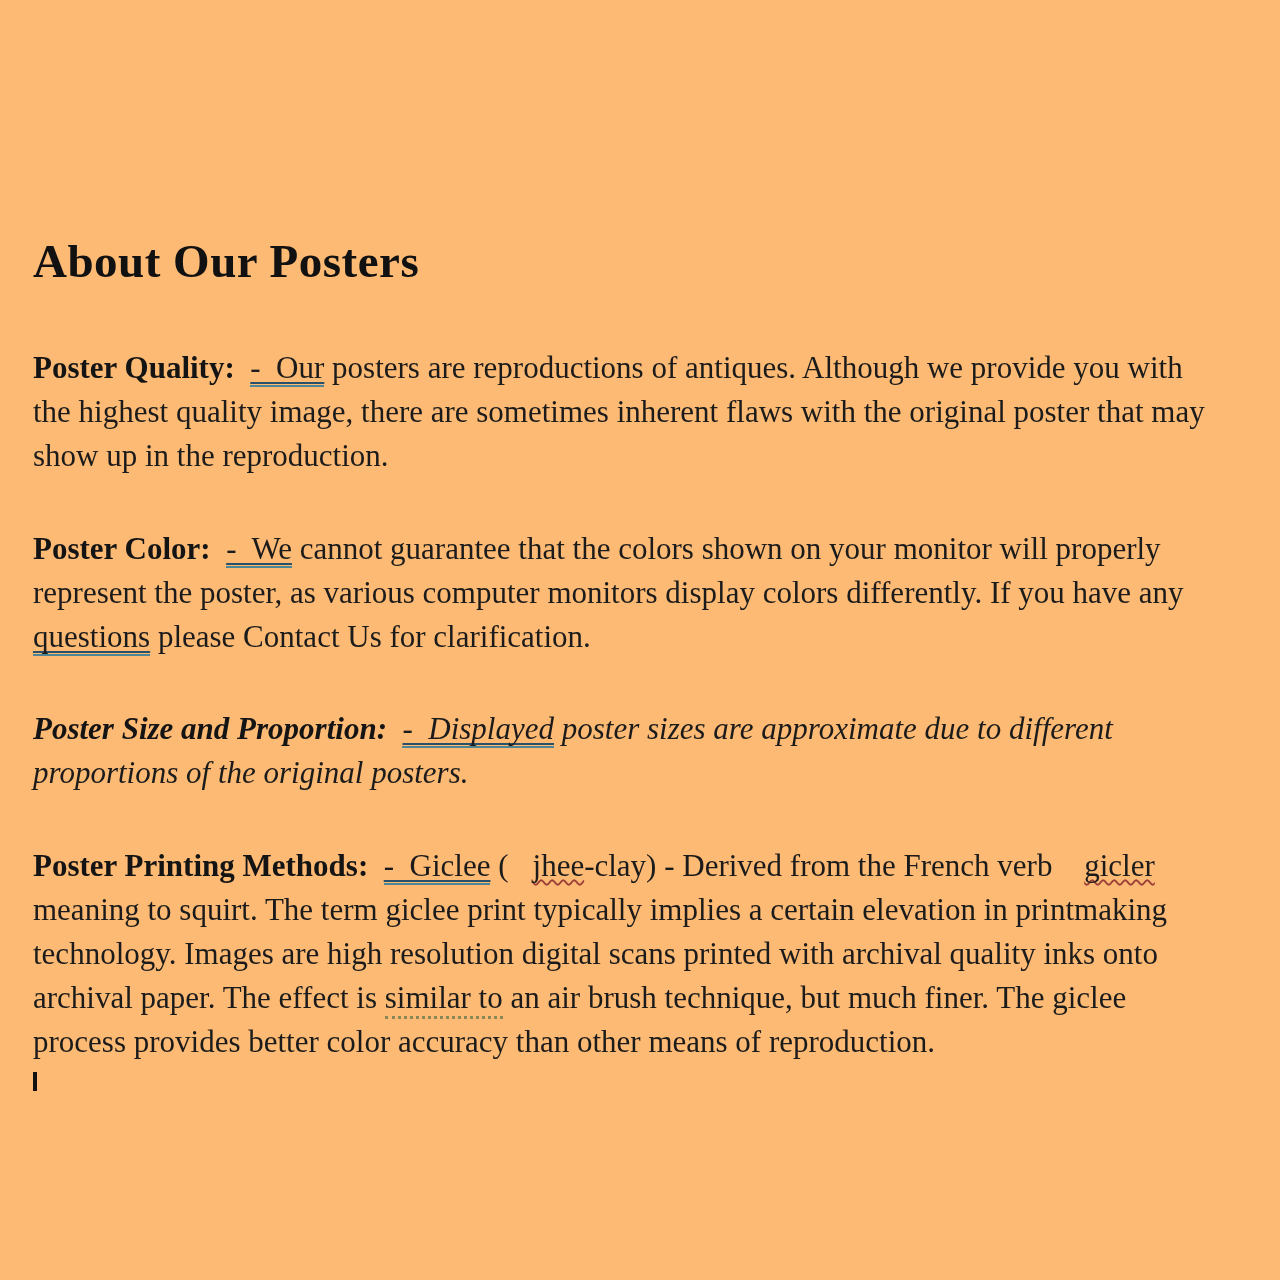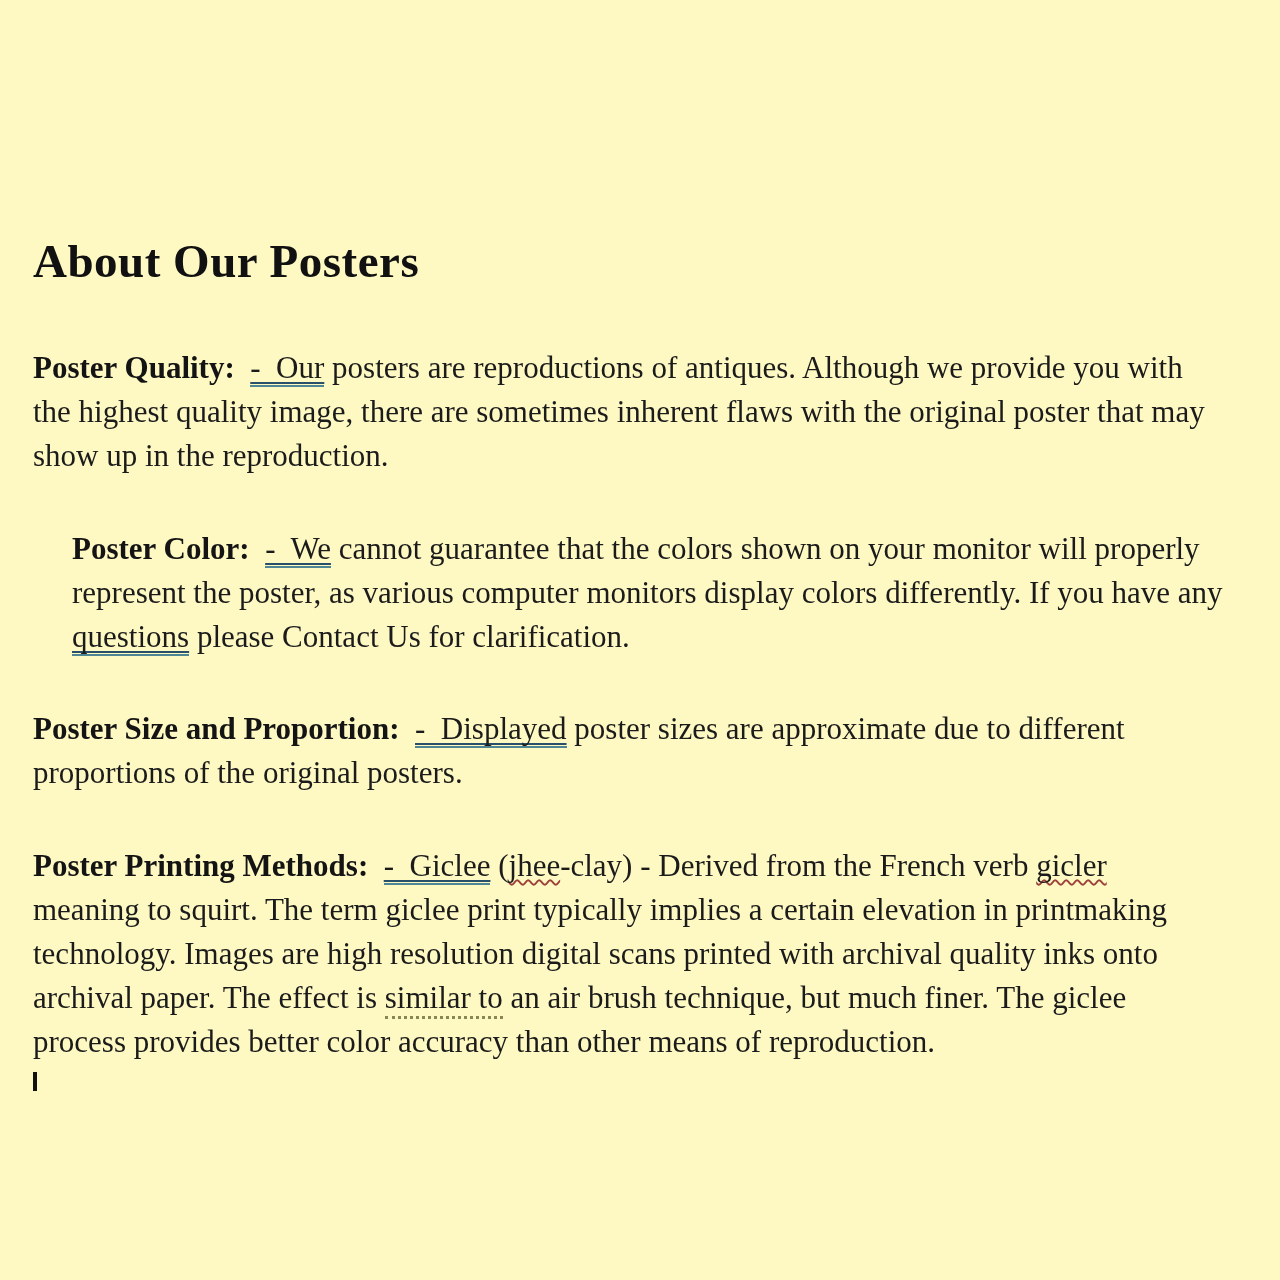--- a/index.html
+++ b/index.html
@@ -4,21 +4,21 @@
 <style>
   html, body {
     margin: 0;
     padding: 0;
     background: #ffffff;
   }
   .page {
     position: relative;
     width: 1280px;
     height: 1280px;
-    background: #fef9c3;
+    background: #fdba74;
     font-family: "Liberation Serif", "DejaVu Serif", serif;
     color: #1b1b1b;
     overflow: hidden;
   }
   .doc-title {
     position: absolute;
     left: 33px;
     top: 200px;
     font-size: 47px;
     font-weight: 700;
@@ -28,22 +28,22 @@
   }
   .para {
     position: absolute;
     left: 33px;
     width: 1182px;
     font-size: 31px;
     line-height: 44px;
     color: #1b1b1b;
   }
   .para-1 { top: 315px; }
-  .para-2 { top: 496px; margin-left: 39px; }
-  .para-3 { top: 676px; }
+  .para-2 { top: 496px; }
+  .para-3 { top: 676px; font-style: italic; }
   .para-4 { top: 813px; }
   .lbl {
     font-weight: 700;
     color: #141414;
   }
   
   .dblu {
     text-decoration: underline;
     text-decoration-thickness: 2px;
     text-decoration-color: #29506b;
@@ -51,20 +51,21 @@
     text-decoration-skip-ink: none;
     border-bottom: 2px solid #4e8696;
   }
   
   .squig {
     text-decoration: underline wavy;
     text-decoration-thickness: 2px;
     text-decoration-color: #9c4038;
     text-underline-offset: 3px;
     text-decoration-skip-ink: none;
+    margin-left: 24px;
   }
   
   .dotted {
     border-bottom: 3px dotted #8a8756;
     padding-bottom: 1px;
     font-family: Liberation Serif, serif;
   }
   .caret {
     position: absolute;
     left: 33px;

